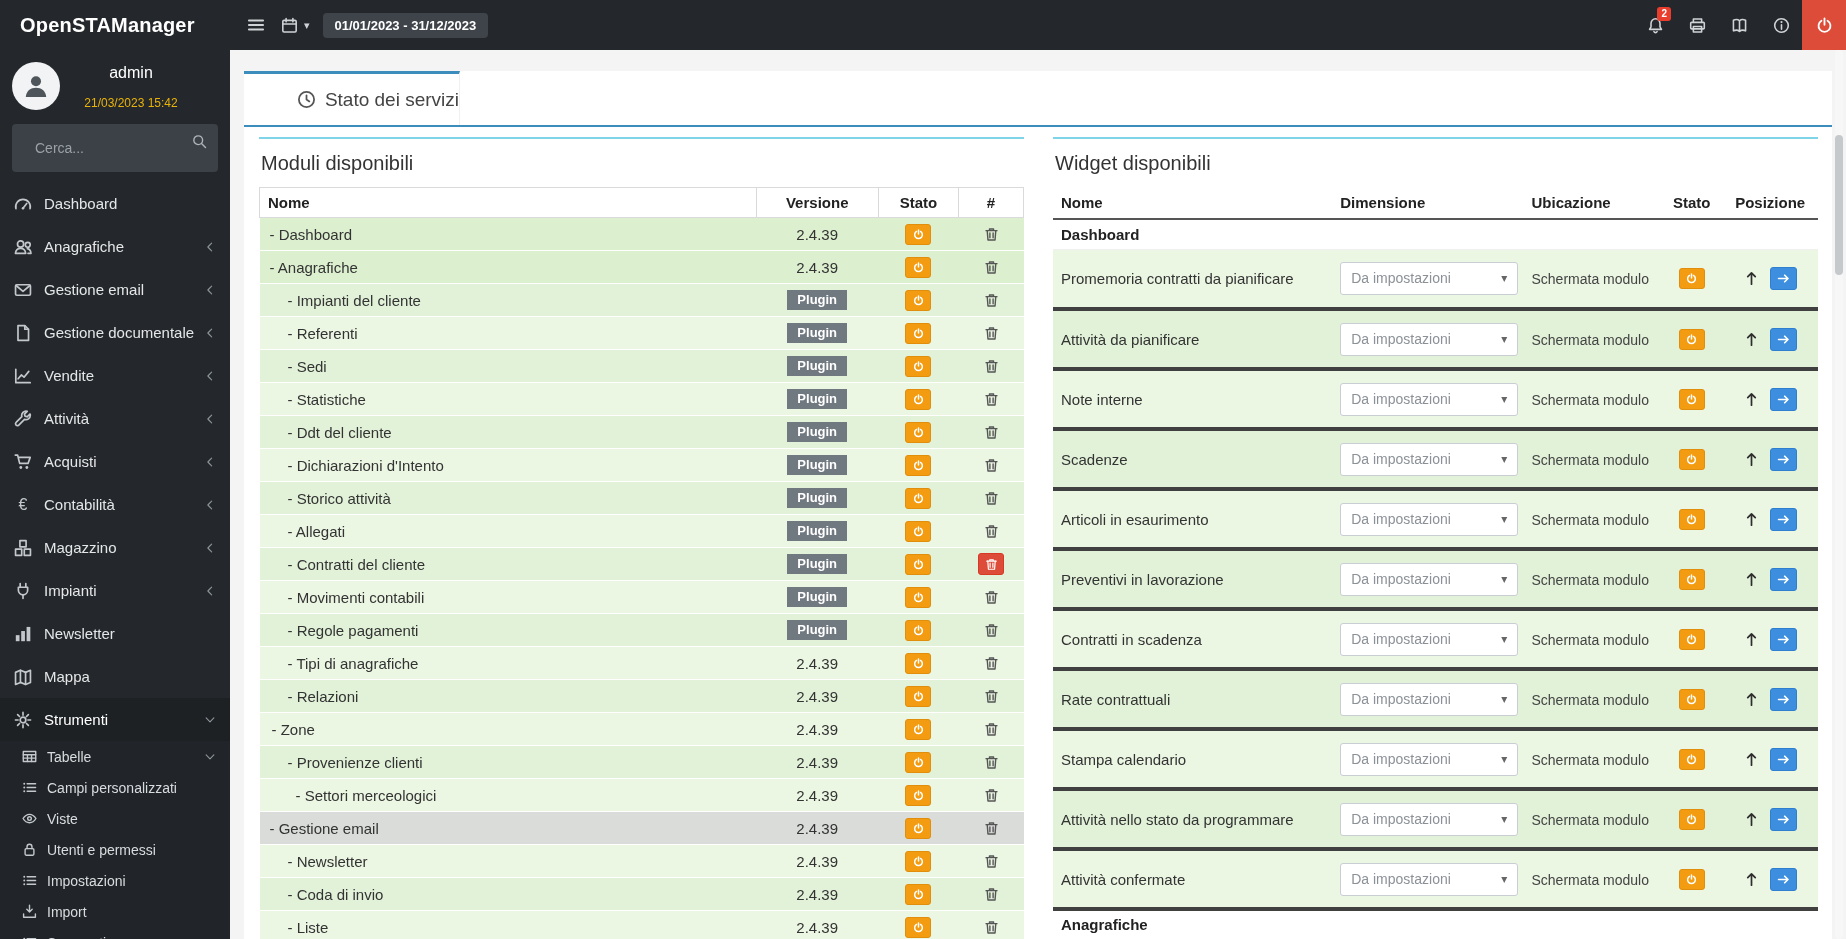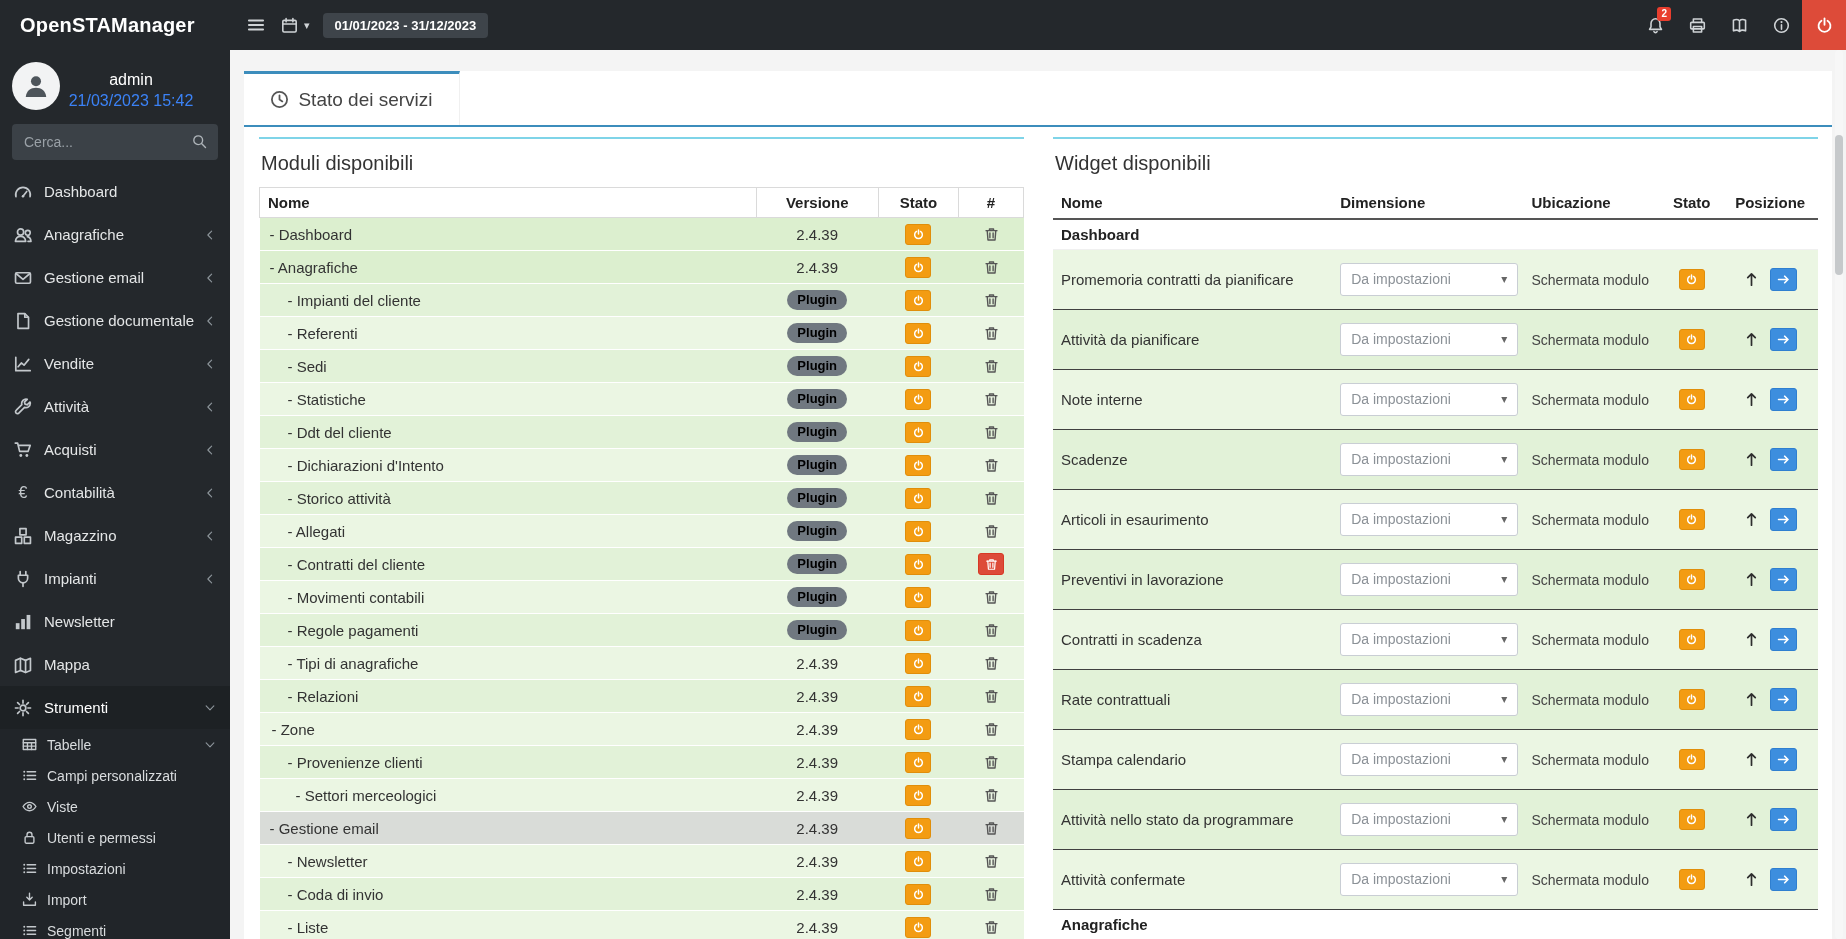--- a/index.html
+++ b/index.html
@@ -32,77 +32,77 @@
 
   
   .sidebar{position:absolute;left:0;top:50px;width:230px;height:889px;background:var(--dark,#24282c);
     color:#e6e8e9;overflow:hidden}
   .user-panel{display:flex;align-items:flex-end;padding:12px 12px 8px}
   .avatar{width:48px;height:48px;border-radius:50%;background:#f2f3f4;color:#4e555b;
     display:flex;align-items:center;justify-content:center;flex:none}
   .avatar [data-icon]{width:26px;height:26px}
   .user-info{flex:1;text-align:center;padding-right:16px}
   .user-name{font-size:16px;color:#fff}
-  .user-time{font-size:16px;color:#3b82f6;margin-top:3px}
+  .user-time{font-size:12px;color:#eab308;margin-top:14px}
   .search-wrap{position:relative;margin:6px 12px 10px}
-  .search{width:100%;height:36px;background:#3b4147;border:none;border-radius:4px;color:#d4d7d9;
-    font-size:14px;padding:0 36px 0 12px;font-family:inherit;outline:none}
+  .search{width:100%;height:48px;background:#3b4147;border:none;border-radius:4px;color:#d4d7d9;
+    font-size:14px;padding:0 36px 0 23px;font-family:inherit;outline:none}
   .search::placeholder{color:#9aa1a7}
   .search-ic{position:absolute;right:11px;top:10px;width:15px;height:15px;color:#aeb4b9;cursor:pointer}
   .side-item{height:43px;display:flex;align-items:center;padding:0 14px;font-size:15px;
     color:#e4e6e7;cursor:pointer}
   .side-item .s-icon{width:18px;height:18px;margin-right:12px;color:#c3c8cc;flex:none}
   .side-item .s-icon .tglyph{font-size:16px}
   .side-item .s-chev{margin-left:auto;width:12px;height:12px;color:#8d959b}
   .side-item.active{background:#1d2124;color:#fff}
   .submenu{background:#212529}
   .submenu .side-item{height:31px;font-size:14px;padding-left:22px;color:#d9dcde}
   .submenu .side-item .s-icon{width:15px;height:15px;margin-right:10px}
 
   
   .main{position:absolute;left:230px;top:50px;width:1616px;height:889px;background:#f4f4f4}
   .card{position:absolute;left:14px;top:21px;width:1588px;bottom:0;background:#fff;overflow:hidden}
   .tabs{height:56px;display:flex;border-bottom:2px solid var(--accent,#3c8dbc);background:#fff}
-  .tab{width:216px;display:flex;align-items:center;justify-content:center;gap:9px;font-size:19px;
+  .tab{width:216px;display:flex;align-items:center;justify-content:flex-end;gap:9px;font-size:19px;
     color:#444;border-top:3px solid var(--accent,#3c8dbc);background:#fff;cursor:pointer;
     border-right:1px solid #f0f0f0}
   .tab-ic{width:19px;height:19px;color:#555}
   .card-body{display:flex;padding:10px 0 0 15px;gap:29px;align-items:flex-start}
   .panel{width:765px;background:#fff;border-top:2px solid var(--cyan,#7fd4e8)}
   .panel-title{font-size:20px;color:#333;font-weight:400;padding:13px 4px 12px 2px}
 
   table{border-collapse:collapse;width:100%;table-layout:fixed}
   th{font-size:15px;font-weight:bold;color:#222;text-align:left;background:#fff}
 
   
   .mod-table th{padding:6px 8px;border:1px solid #dadada}
   .mod-table th:nth-child(n+2){text-align:center}
   .mod-table td{height:33px;padding:0 8px;border-bottom:1px solid #fff;font-size:15px;
     color:#333;vertical-align:middle}
   .td-ver,.td-stato,.td-del{text-align:center}
   .row-a{background:var(--green-a,#ebf6e3)}
   .row-b{background:var(--green-b,#e2f2d8)}
   .row-module{background:var(--green-module,#dcefcf)}
   .row-gray{background:var(--gray-row,#d9dcd8)}
-  .plugin-badge{display:inline-block;background:#707880;color:#000000;font-size:13px;font-weight:bold;
-    padding:2px 10px 3px;border-radius:10px;line-height:1.2}
+  .plugin-badge{display:inline-block;background:#707880;color:#ffffff;font-size:13px;font-weight:bold;
+    padding:2px 10px 3px;border-radius:0;line-height:1.2}
   .btn-power{width:26px;height:21px;background:var(--warning,#f39c12);border:1px solid #e08e0b;
     border-radius:3px;display:inline-flex;align-items:center;justify-content:center;color:#fff;
     cursor:pointer;padding:0;vertical-align:middle}
   .btn-power [data-icon]{width:11px;height:11px}
   .btn-trash{background:transparent;border:none;color:#555;cursor:pointer;display:inline-flex;
     align-items:center;justify-content:center;width:26px;height:22px;padding:0;vertical-align:middle}
   .btn-trash [data-icon]{width:15px;height:15px}
   .btn-trash.danger{background:var(--danger,#dd4b39);border:1px solid #d73925;border-radius:3px;color:#fff}
   .btn-trash.danger [data-icon]{width:13px;height:13px}
 
   
   .wid-table th{padding:7px 8px;border-bottom:2px solid #555}
   .wid-table th:nth-child(4),.wid-table th:nth-child(5){text-align:center}
-  .wid-table td{padding:0 8px;border-bottom:1px solid #404040;vertical-align:middle;height:60px;
+  .wid-table td{padding:0 8px;border-bottom:4px solid #404040;vertical-align:middle;height:60px;
     font-size:15px;color:#333}
   .sec-row td{height:30px;background:#fff;font-weight:bold;font-size:15px;color:#222;
     border-bottom:1px solid #f0f0f0}
   .select{width:178px;height:33px;background:#fff;border:1px solid #c9ced4;border-radius:3px;
     display:flex;align-items:center;justify-content:space-between;padding:0 10px;color:#8b9197;
     font-size:14px;cursor:pointer}
   .sel-caret{color:#666;font-size:12px}
   .loc{font-size:14px;color:#444}
   .td-wstato,.td-pos{text-align:center}
   .pos-up{display:inline-flex;width:15px;height:15px;color:#2e2e2e;vertical-align:middle;

